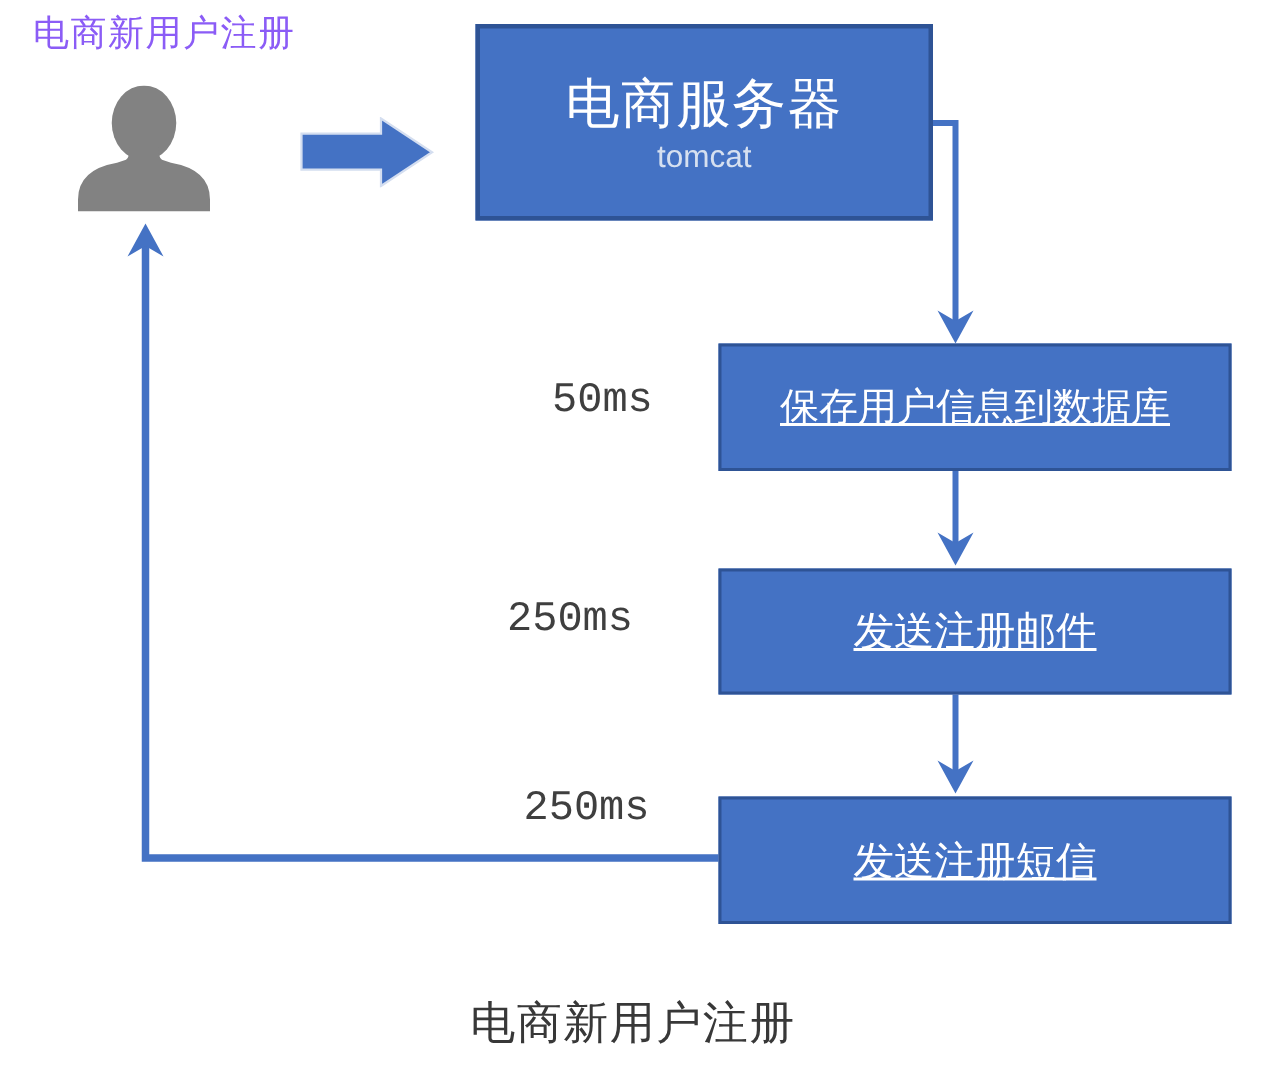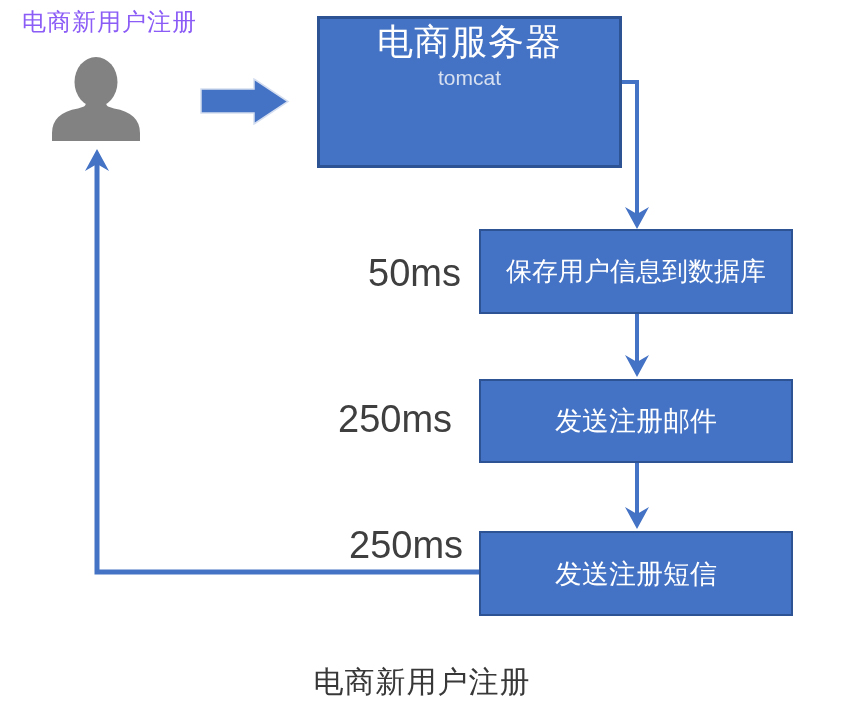--- a/index.html
+++ b/index.html
@@ -34,63 +34,66 @@
     position:absolute;
     left:50px; top:57px;
   }
   .block-arrow{
     position:absolute;
     left:200px; top:78px;
   }
   .server-box{
     position:absolute;
     left:317px; top:16px;
-    width:305px; height:152px;
+    width:305px; height:131px;
     background:var(--box-fill);
     border:3px solid var(--box-border);
     display:flex;
     flex-direction:column;
     align-items:center;
+    justify-content:center;
   }
   .server-title{
     font-size:36px;
     line-height:46px;
     color:var(--text-on-box);
     letter-spacing:1px;
   }
   .server-subtitle{
     font-size:21px;
     line-height:26px;
     color:var(--subtitle-on-box);
   }
   .connectors{
     position:absolute;
     left:0; top:0;
     pointer-events:none;
   }
   .step-box{
     position:absolute;
     left:479px;
-    width:314px;
+    width:342px;
     background:var(--box-fill);
     border:2.5px solid var(--box-border);
     display:flex;
     align-items:center;
     justify-content:center;
     color:var(--text-on-box);
     white-space:nowrap;
+    text-decoration:underline;
   }
   .step-1{top:229px; height:85px; font-size:26px;}
   .step-2{top:379px; height:84px; font-size:27px;}
   .step-3{top:531px; height:85px; font-size:27px;align-items:center;}
   .duration{
     position:absolute;
-    font-size:38px;
+    font-size:28px;
     color:var(--text-dark);
     white-space:nowrap;
+    font-family:Liberation Mono, monospace;
   }
   .d1{left:368px; top:252px;}
   .d2{left:338px; top:398px;}
   .d3{left:349px; top:524px;}
   .response-label{
     position:absolute;
     left:113px; top:316px;
     font-size:30px;
     line-height:37px;
     color:var(--text-dark);

